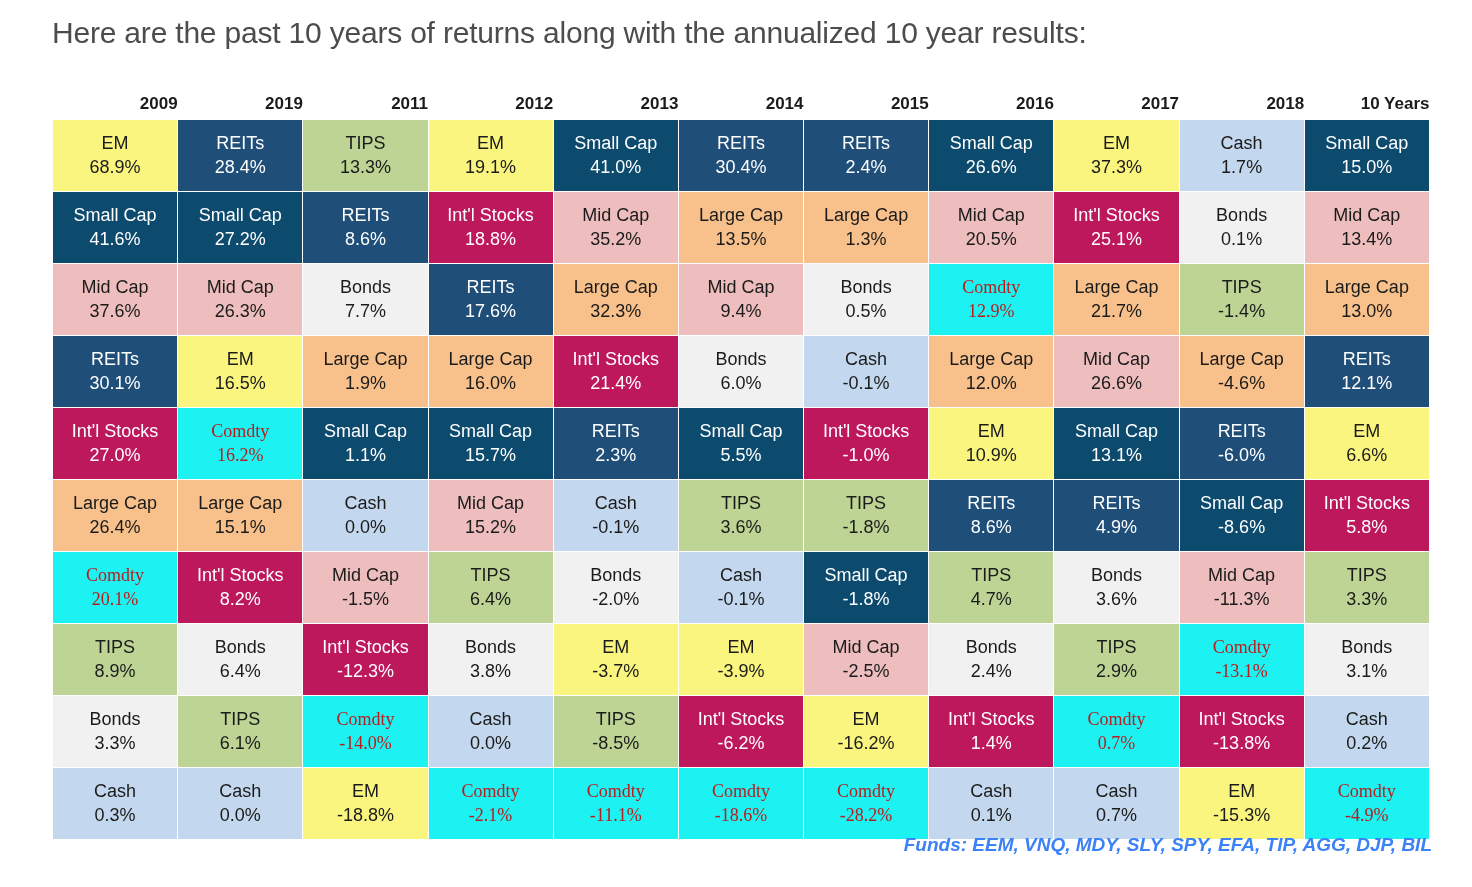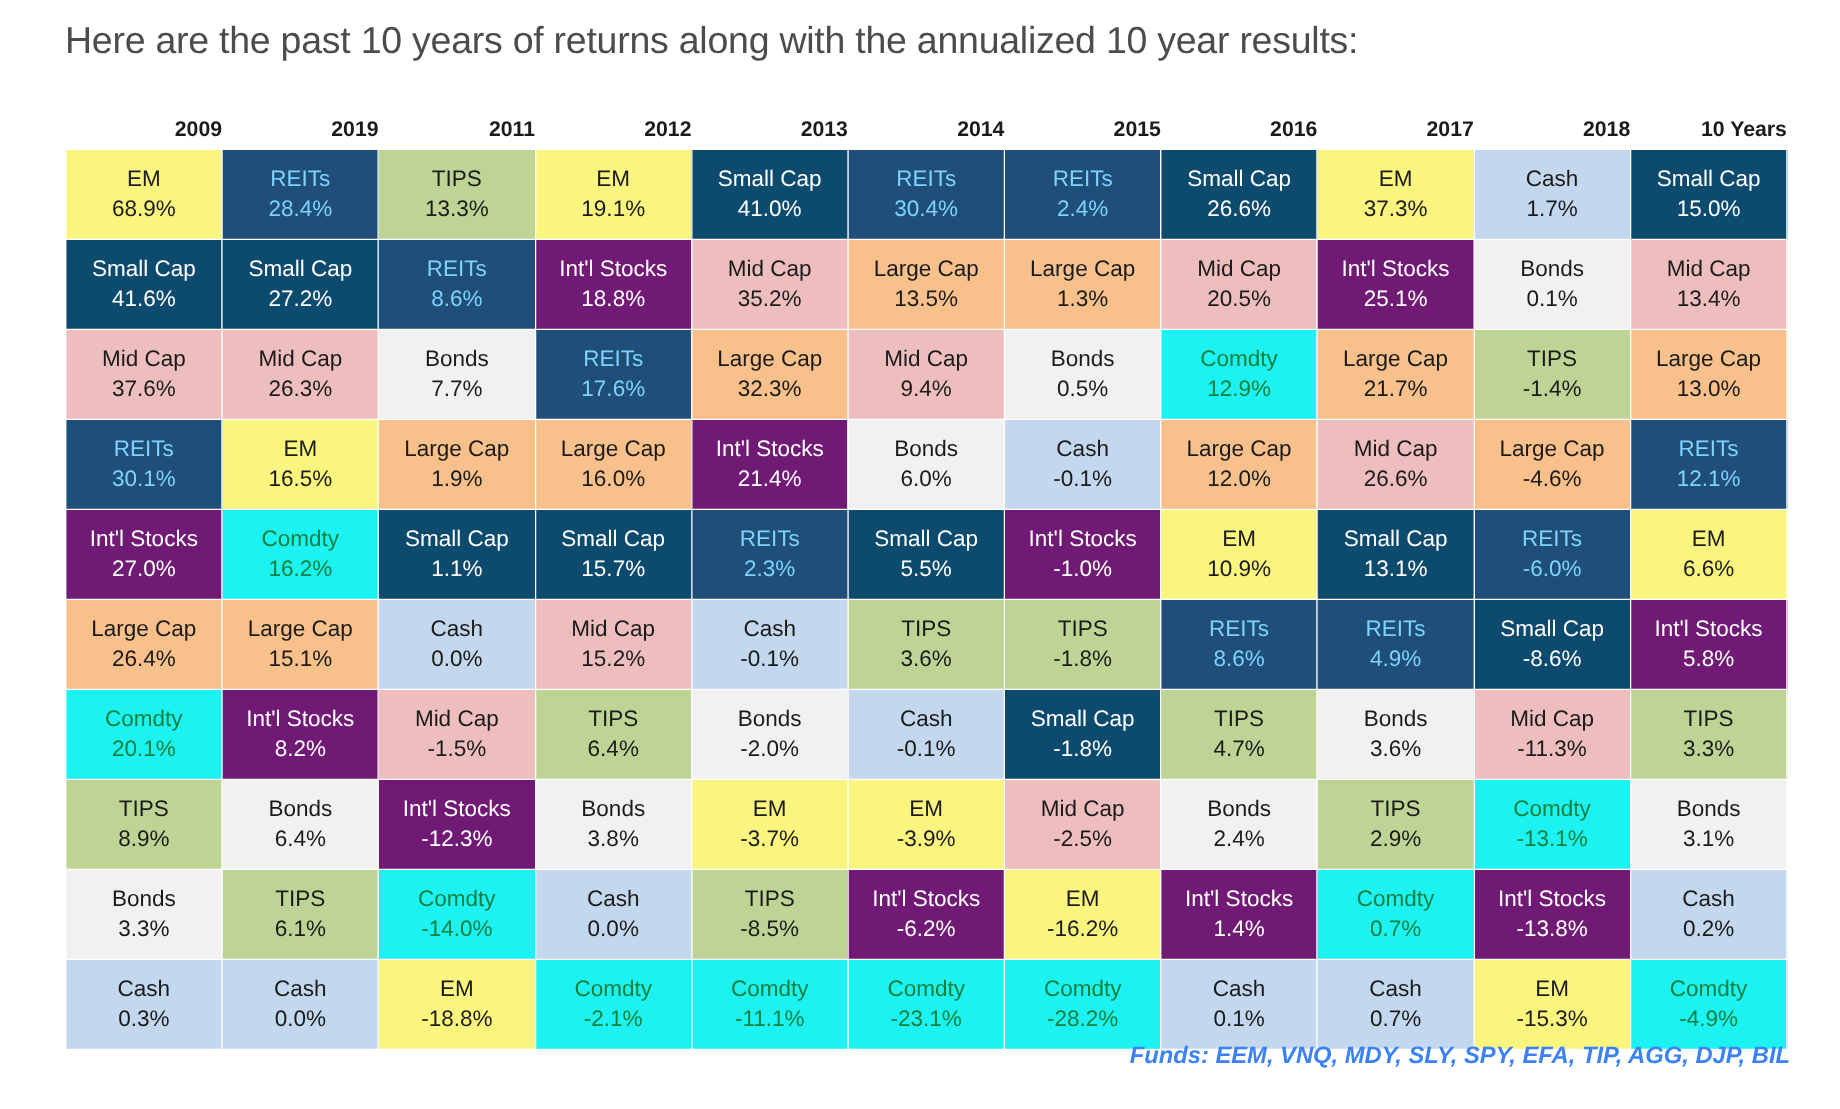--- a/index.html
+++ b/index.html
@@ -63,27 +63,27 @@
     display: block;
     font-size: 18px;
   }
   .cell-val {
     display: block;
     font-size: 18px;
   }
 
   
   .a-em        { background: #FAF57F; color: #1b1b1b; margin-top: 24px; }
-  .a-reits     { background: #1F4E79; color: #7dd3fc; }
+  .a-reits     { background: #1F4E79; color: #ffffff; }
   .a-tips      { background: #BDD495; color: #1b1b1b; }
   .a-smallcap  { background: #0c4a6e; color: #ffffff; }
   .a-midcap    { background: #EEBDBD; color: #1b1b1b; }
   .a-largecap  { background: #F8C08A; color: #1b1b1b; }
-  .a-intl      { background: #701a75; color: #ffffff; }
-  .a-comdty    { background: #1DF2F2; color: #15803d; }
+  .a-intl      { background: #be185d; color: #ffffff; }
+  .a-comdty    { background: #1DF2F2; color: #b91c1c; font-family: Liberation Serif, serif; }
   .a-bonds     { background: #F1F1F1; color: #1b1b1b; }
   .a-cash      { background: #C3D8EE; color: #1b1b1b; }
 
   #funds-note {
     position: absolute;
     right: 40px;
     top: 834px;
     font-size: 19px;
     font-style: italic;
     font-weight: bold;
@@ -544,21 +544,21 @@
           <td class="a-comdty">
             <span class="cell-name">Comdty</span>
             <span class="cell-val">-2.1%</span>
           </td>
           <td class="a-comdty">
             <span class="cell-name">Comdty</span>
             <span class="cell-val">-11.1%</span>
           </td>
           <td class="a-comdty">
             <span class="cell-name">Comdty</span>
-            <span class="cell-val">-23.1%</span>
+            <span class="cell-val">-18.6%</span>
           </td>
           <td class="a-comdty">
             <span class="cell-name">Comdty</span>
             <span class="cell-val">-28.2%</span>
           </td>
           <td class="a-cash">
             <span class="cell-name">Cash</span>
             <span class="cell-val">0.1%</span>
           </td>
           <td class="a-cash">

